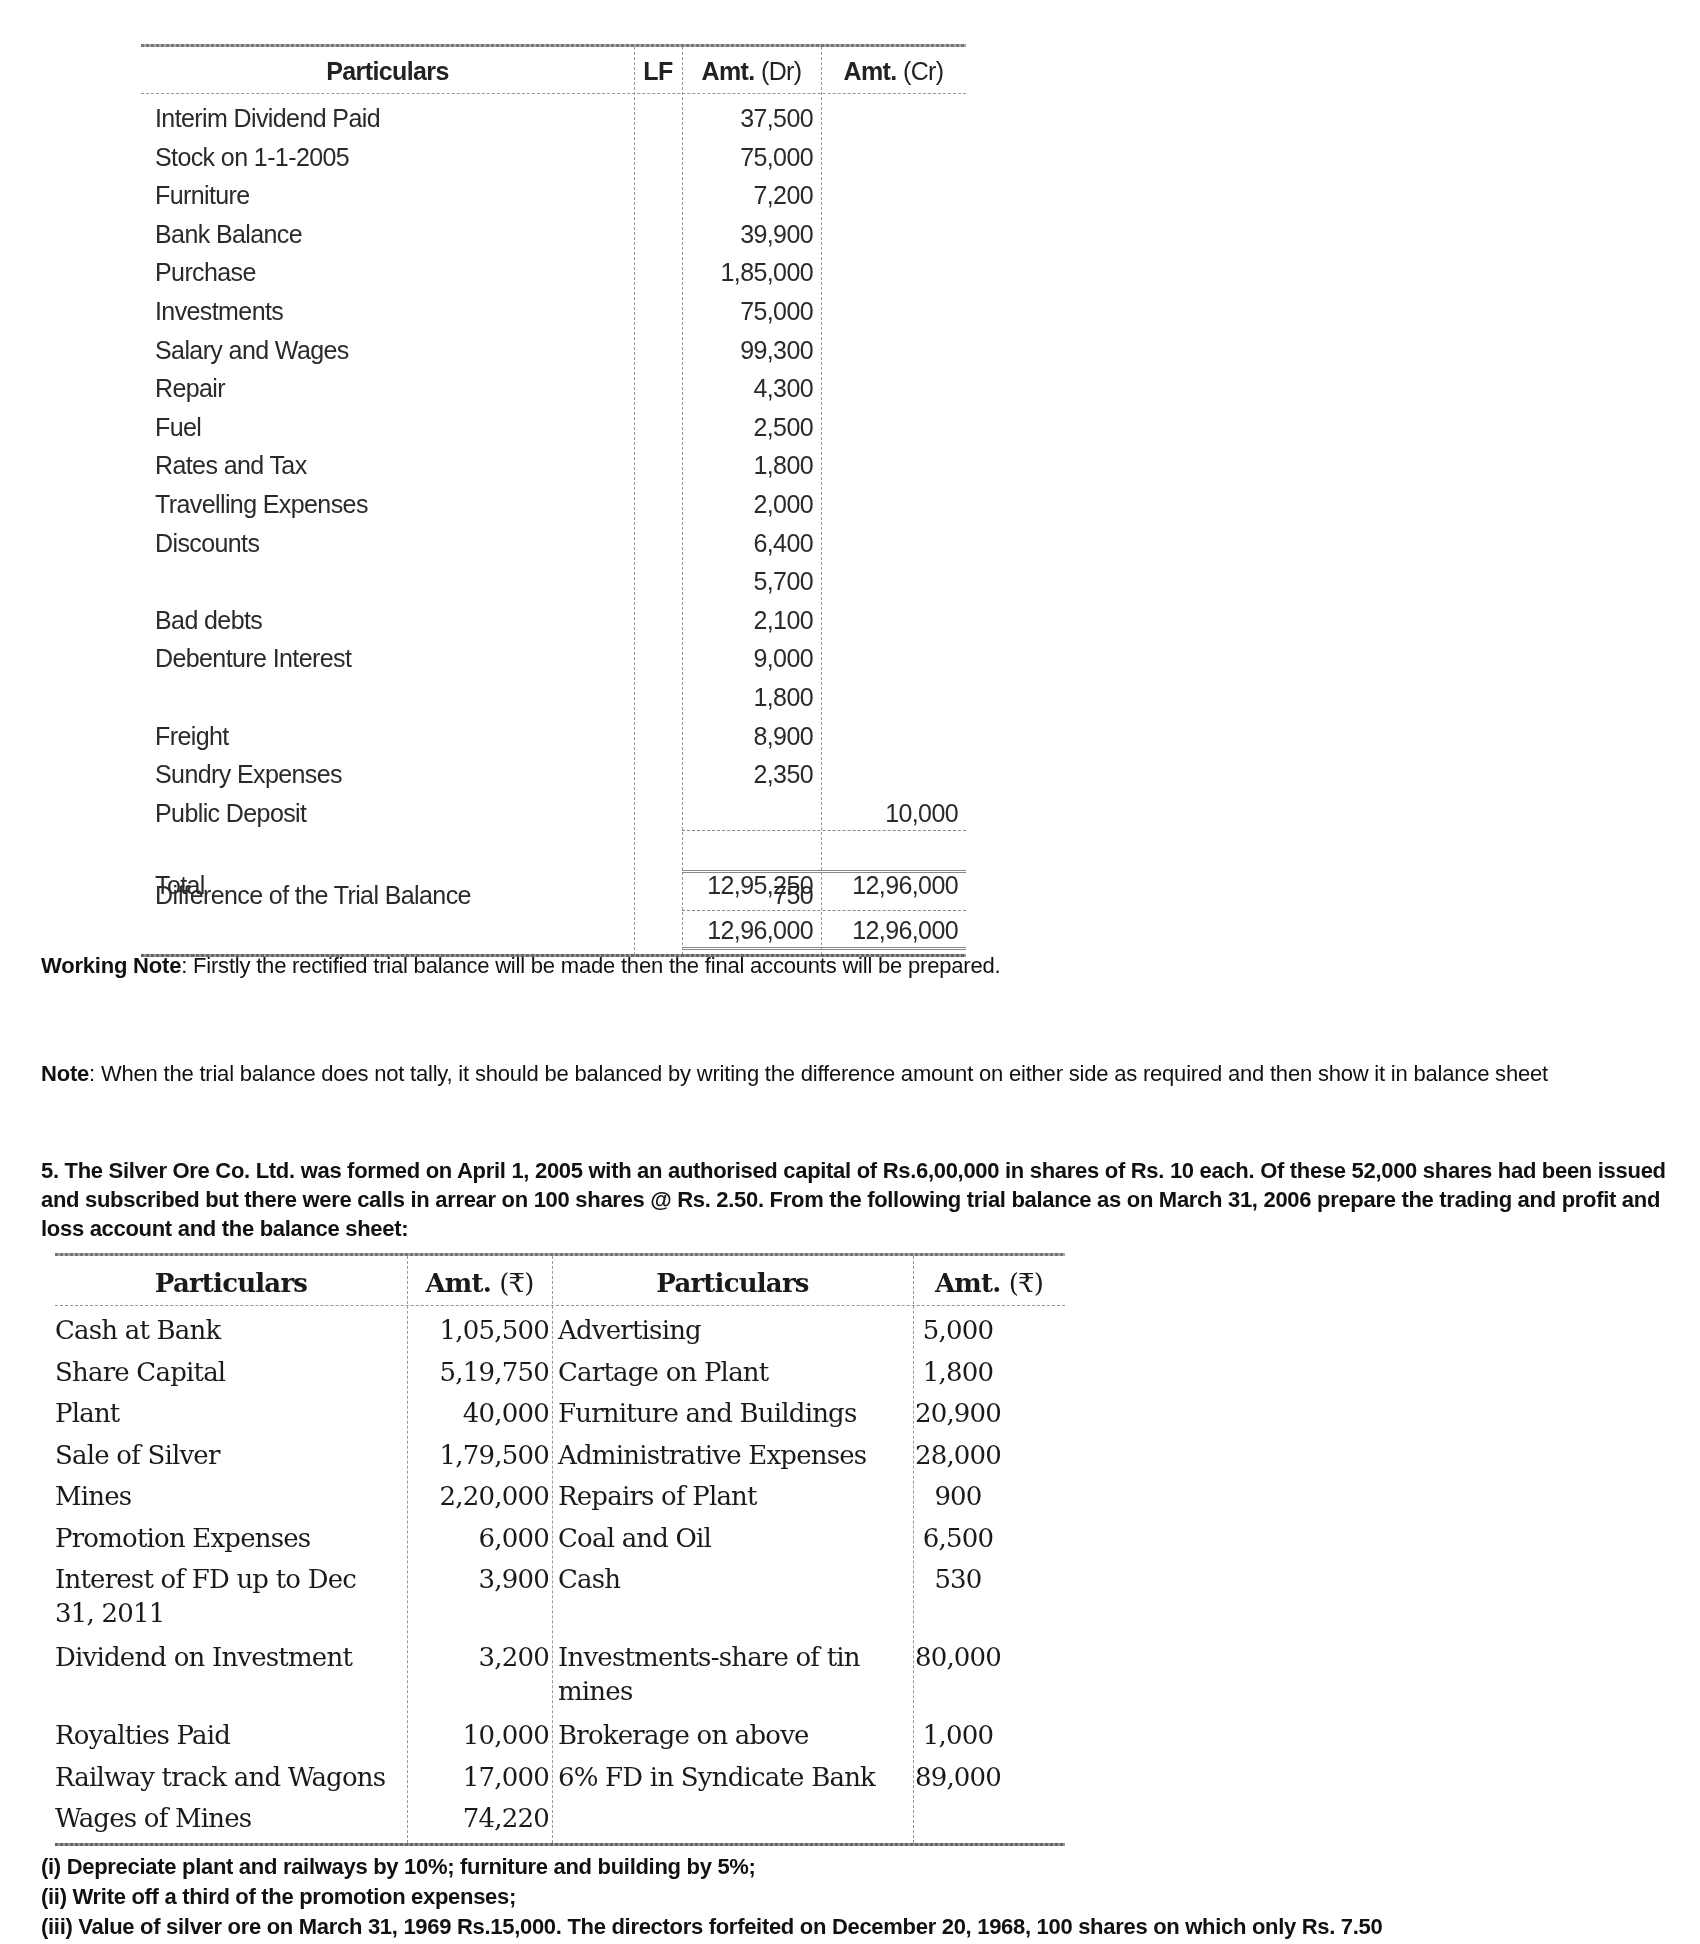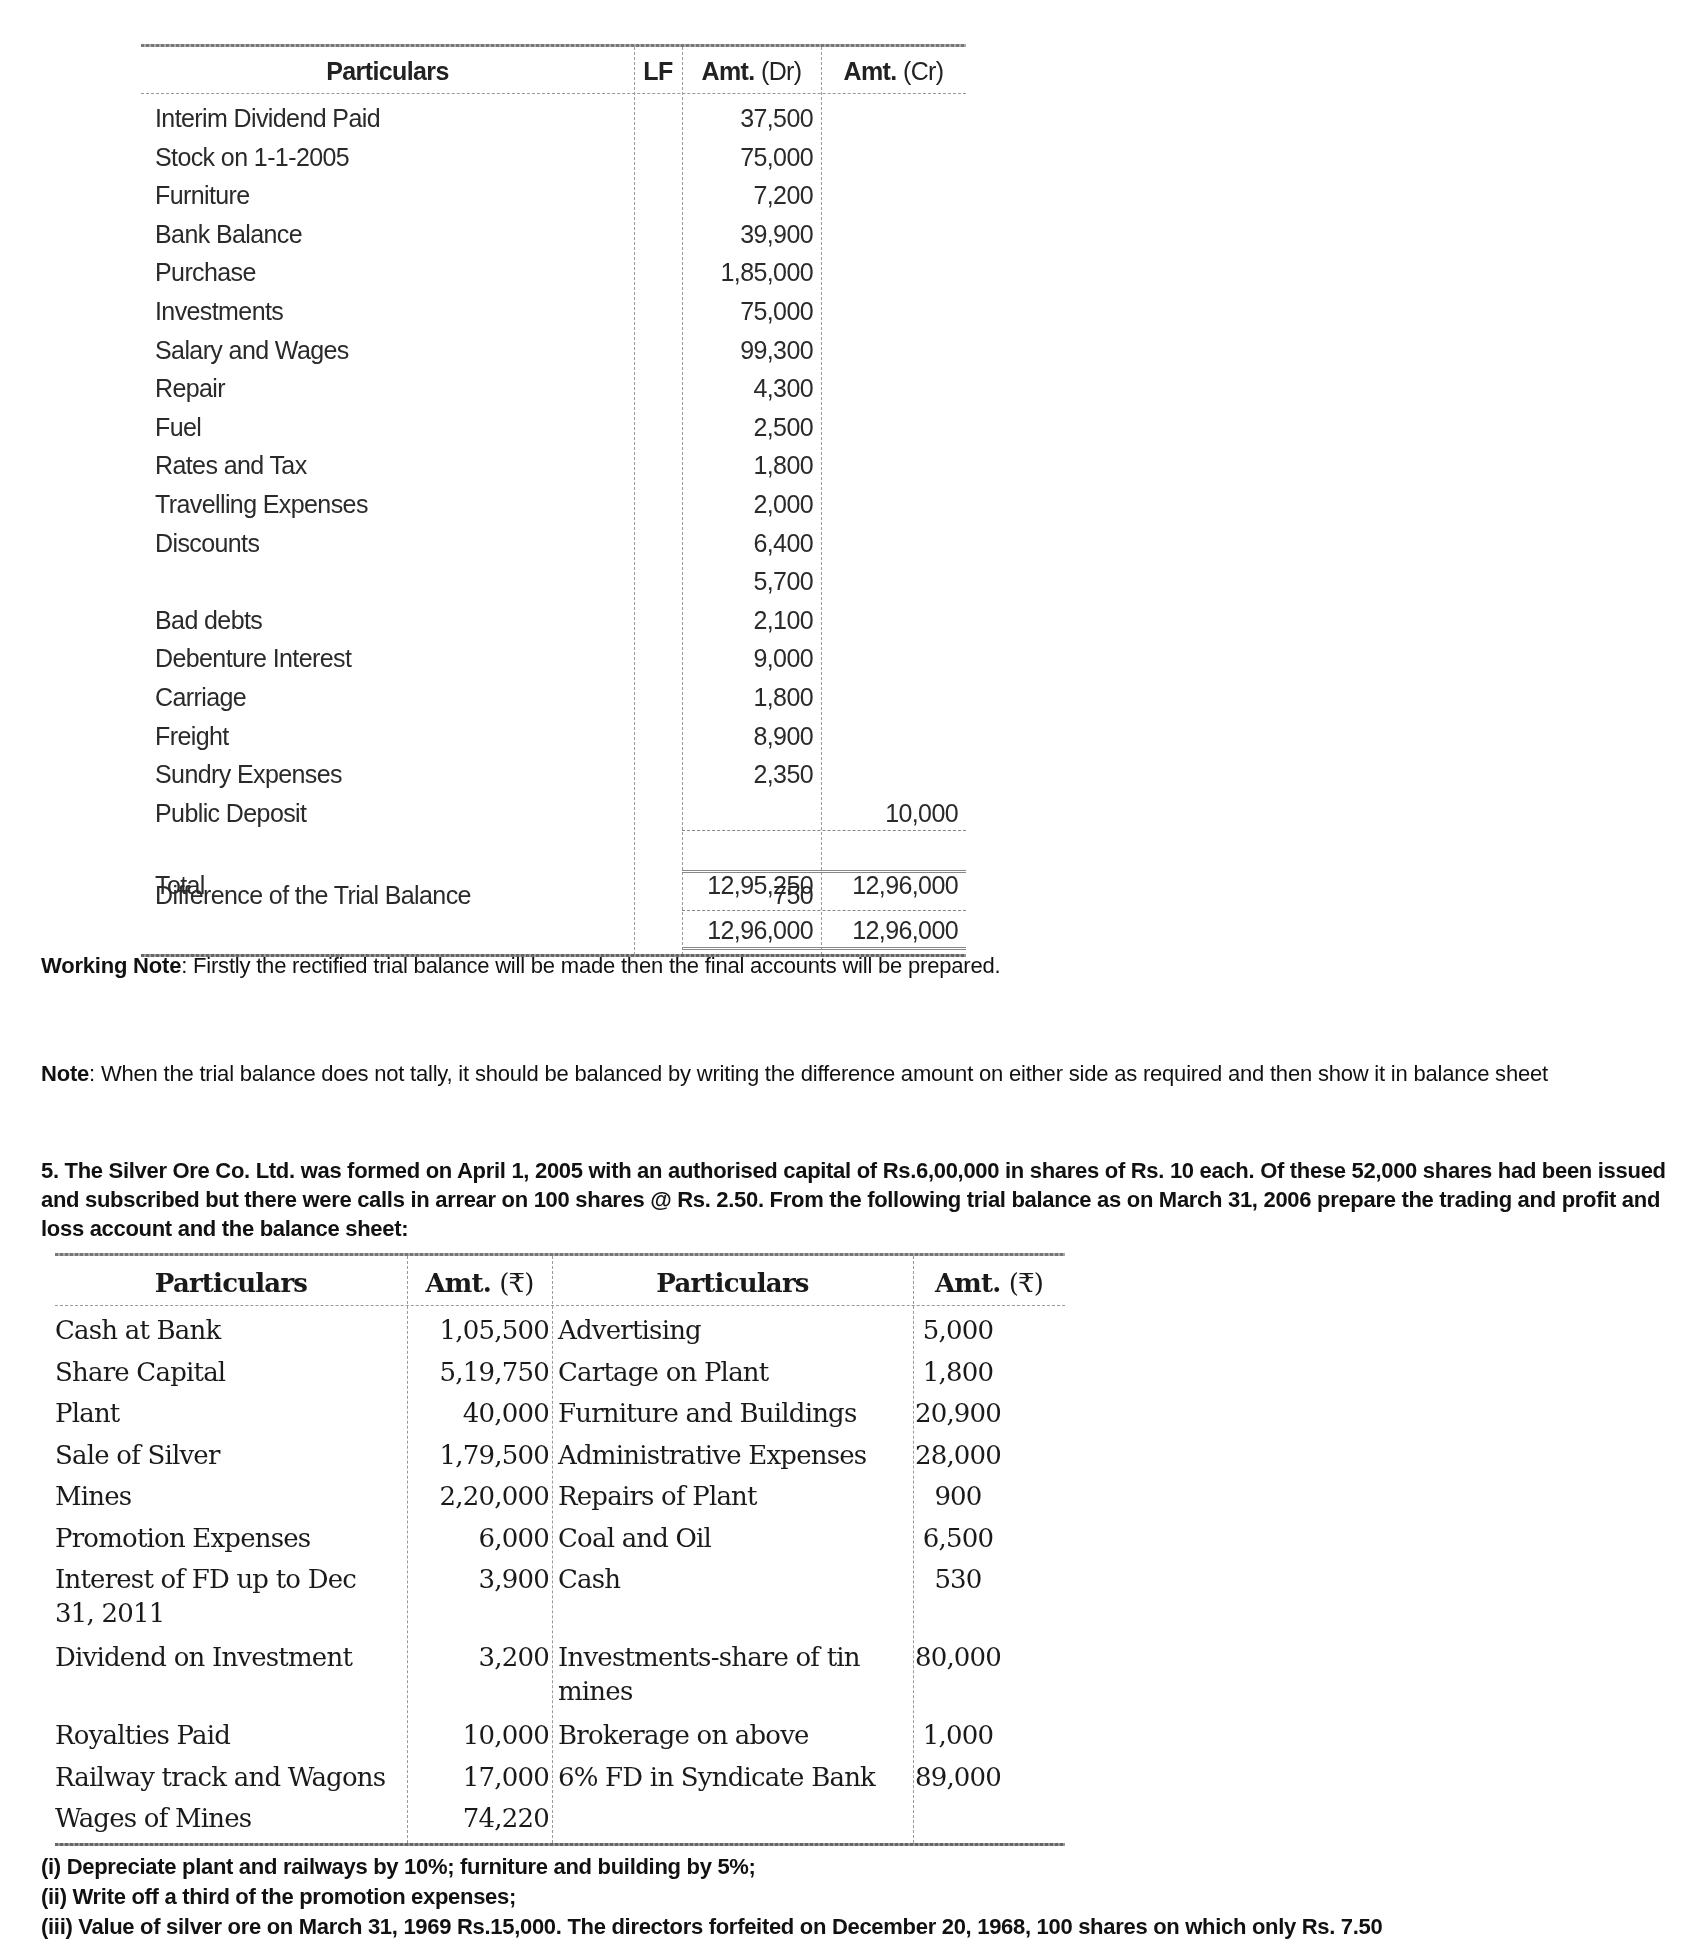--- a/index.html
+++ b/index.html
@@ -131,21 +131,20 @@
         <span class="c-part">Bad debts</span>
         <span class="c-dr">2,100</span>
         <span class="c-cr"></span>
       </div>
       <div class="row" style="top: 595.4px;">
         <span class="c-part">Debenture Interest</span>
         <span class="c-dr">9,000</span>
         <span class="c-cr"></span>
       </div>
       <div class="row" style="top: 634px;">
-        <span class="c-part">Carriage</span>
         <span class="c-dr">1,800</span>
         <span class="c-cr"></span>
       </div>
       <div class="row" style="top: 672.6px;">
         <span class="c-part">Freight</span>
         <span class="c-dr">8,900</span>
         <span class="c-cr"></span>
       </div>
       <div class="row" style="top: 711.2px;">
         <span class="c-part">Sundry Expenses</span>

